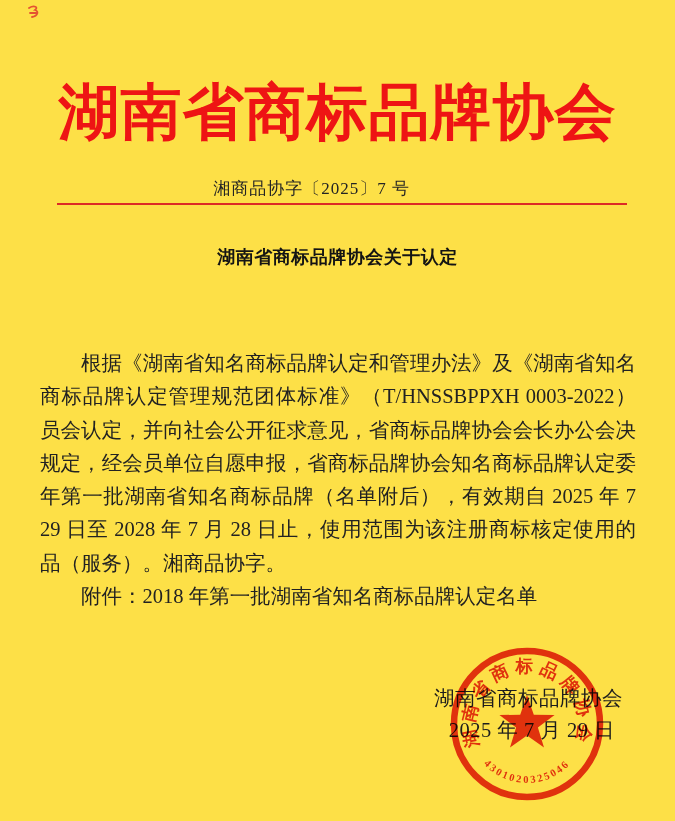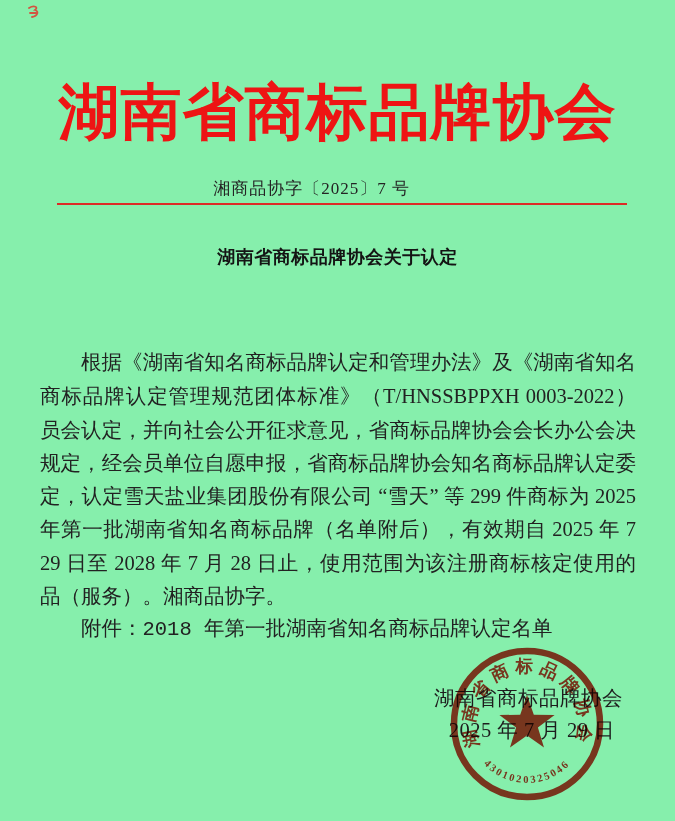--- a/index.html
+++ b/index.html
@@ -1,37 +1,37 @@
 <!DOCTYPE html>
 <html><head>
 <meta charset="utf-8">
 <style>
   html,body{margin:0;padding:0;background:#ffffff;}
   .page{
-    position:relative;width:675px;height:821px;margin:0 auto;background:#86efac;
+    position:relative;width:675px;height:821px;margin:0 auto;background:#fde047;
     font-family:"Liberation Serif","DejaVu Serif",serif;color:#1f1f1f;overflow:hidden;
   }
   .stray-mark{position:absolute;top:5px;left:27px;width:14px;height:15px;opacity:.85;}
   .masthead{
     position:absolute;top:74px;left:0;width:100%;text-align:center;
     font-size:61px;font-weight:bold;letter-spacing:1px;line-height:78px;white-space:nowrap;
   }
   .docnum{
     position:absolute;top:177px;left:0;width:100%;text-align:center;
     font-size:17px;letter-spacing:1px;color:#242424;transform:translateX(-26px);
   }
   .rule{position:absolute;top:203px;left:57px;width:570px;height:2px;}
   .notice-title{
     position:absolute;top:239px;left:0;width:100%;text-align:center;
     font-size:18px;font-weight:bold;line-height:37px;color:#141414;letter-spacing:.5px;
   }
   .bodytext{position:absolute;top:347px;left:40px;width:596px;font-size:20.5px;color:#222;}
   .bodytext .line{line-height:33.3px;height:33.3px;overflow:hidden;}
   .bodytext .jline{text-align:justify;text-align-last:justify;}
-  .bodytext .indent{text-indent:2em;font-family:Liberation Mono, monospace;}
+  .bodytext .indent{text-indent:2em;}
   .sig-org{position:absolute;top:684px;right:52px;font-size:20.5px;color:#1d1d1d;letter-spacing:.5px;}
   .sig-date{position:absolute;top:716px;right:60px;font-size:20.5px;color:#1d1d1d;letter-spacing:.5px;}
   .seal{position:absolute;top:644px;left:447px;width:160px;height:160px;mix-blend-mode:multiply;opacity:.93;}
   .seal text{font-family:"Liberation Serif","DejaVu Serif",serif;font-weight:bold;}
   .seal .ring{font-size:17.5px;letter-spacing:5.5px;}
   .seal .code{font-size:10.5px;letter-spacing:2.2px;}
 </style>
 </head>
 <body>
 
@@ -49,21 +49,20 @@
 
   <div class="notice-title">
     <div>湖南省商标品牌协会关于认定</div>
   </div>
 
   <div class="bodytext">
     <div class="line jline indent">根据《湖南省知名商标品牌认定和管理办法》及《湖南省知名</div>
     <div class="line jline">商标品牌认定管理规范团体标准》（T/HNSSBPPXH 0003-2022）文件</div>
     <div class="line jline">员会认定，并向社会公开征求意见，省商标品牌协会会长办公会决</div>
     <div class="line jline">规定，经会员单位自愿申报，省商标品牌协会知名商标品牌认定委</div>
-    <div class="line jline">定，认定雪天盐业集团股份有限公司 “雪天” 等 299 件商标为 2025</div>
     <div class="line jline">年第一批湖南省知名商标品牌（名单附后），有效期自 2025 年 7 月</div>
     <div class="line jline">29 日至 2028 年 7 月 28 日止，使用范围为该注册商标核定使用的商</div>
     <div class="line">品（服务）。湘商品协字。</div>
     <div class="line indent">附件：2018 年第一批湖南省知名商标品牌认定名单</div>
   </div>
 
   <div class="sig-org">湖南省商标品牌协会</div>
   <div class="sig-date">2025 年 7 月 29 日</div>
 
   <svg class="seal" viewBox="0 0 160 160">

